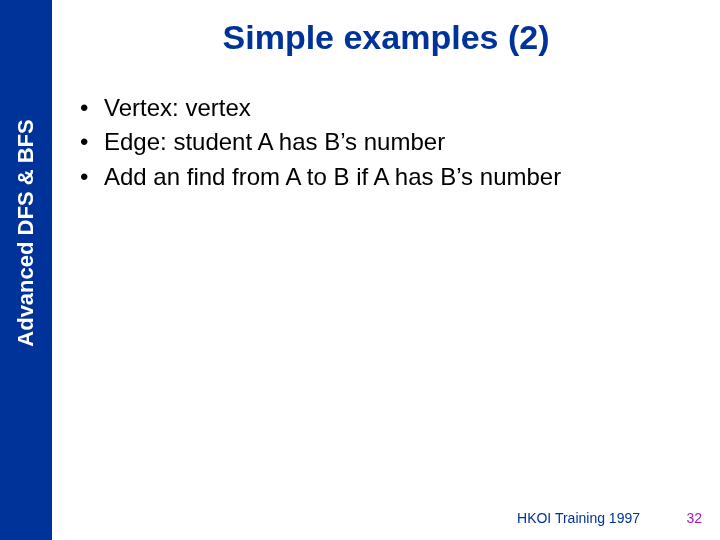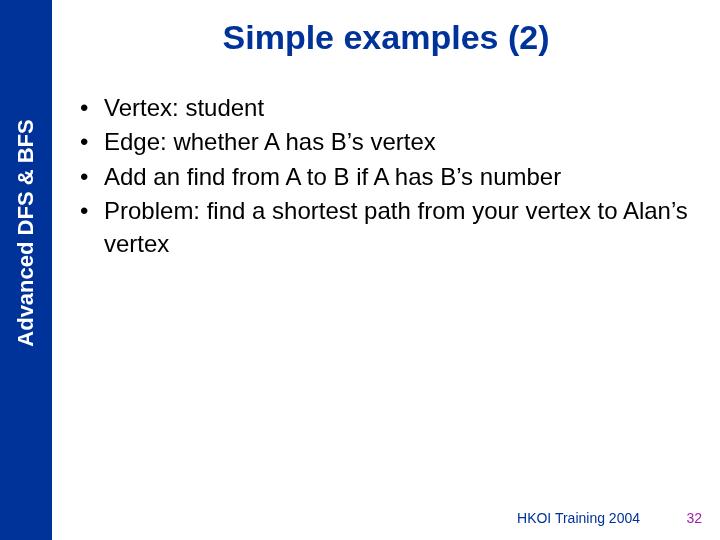--- a/index.html
+++ b/index.html
@@ -83,21 +83,20 @@
 <body>
 
 <div class="sidebar">
   <div class="sidebar-label">Advanced DFS &amp; BFS</div>
 </div>
 
 <div class="title">Simple examples (2)</div>
 
 <div class="content">
   <ul>
-    <li>Vertex: student</li>
-    <li>Edge: whether A has B’s vertex</li>
+    <li>Vertex: vertex</li>
+    <li>Edge: student A has B’s number</li>
     <li>Add an find from A to B if A has B’s number</li>
-    <li>Problem: find a shortest path from your vertex to Alan’s vertex</li>
   </ul>
 </div>
 
-<div class="footer-text">HKOI Training 2004</div>
+<div class="footer-text">HKOI Training 1997</div>
 <div class="page-number">32</div>
 
 </body></html>

